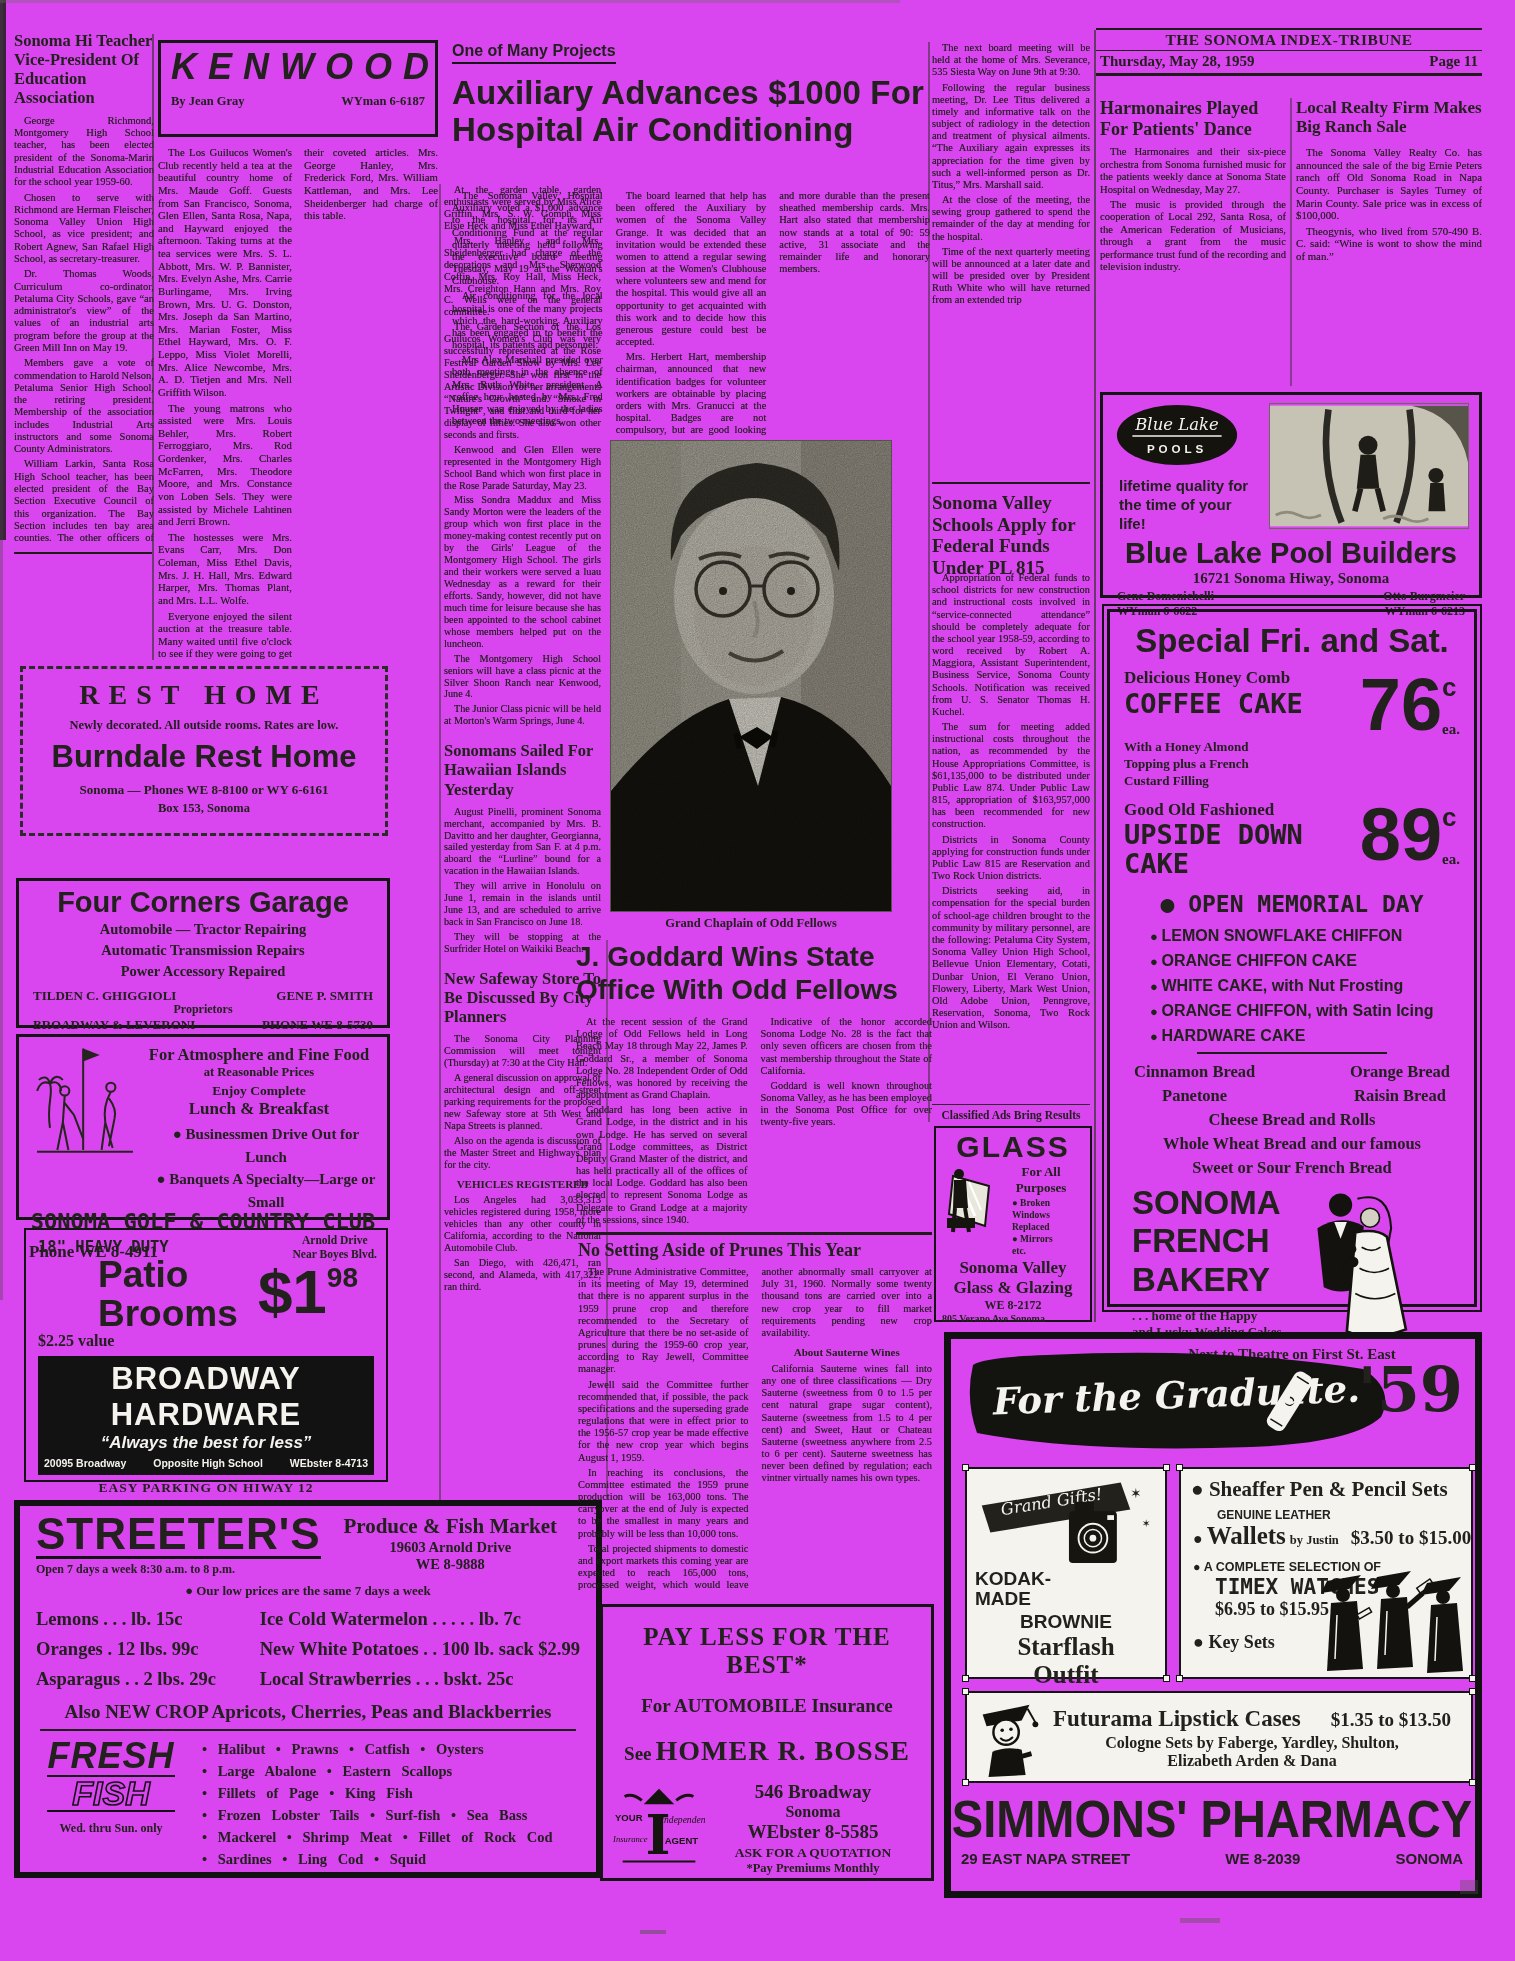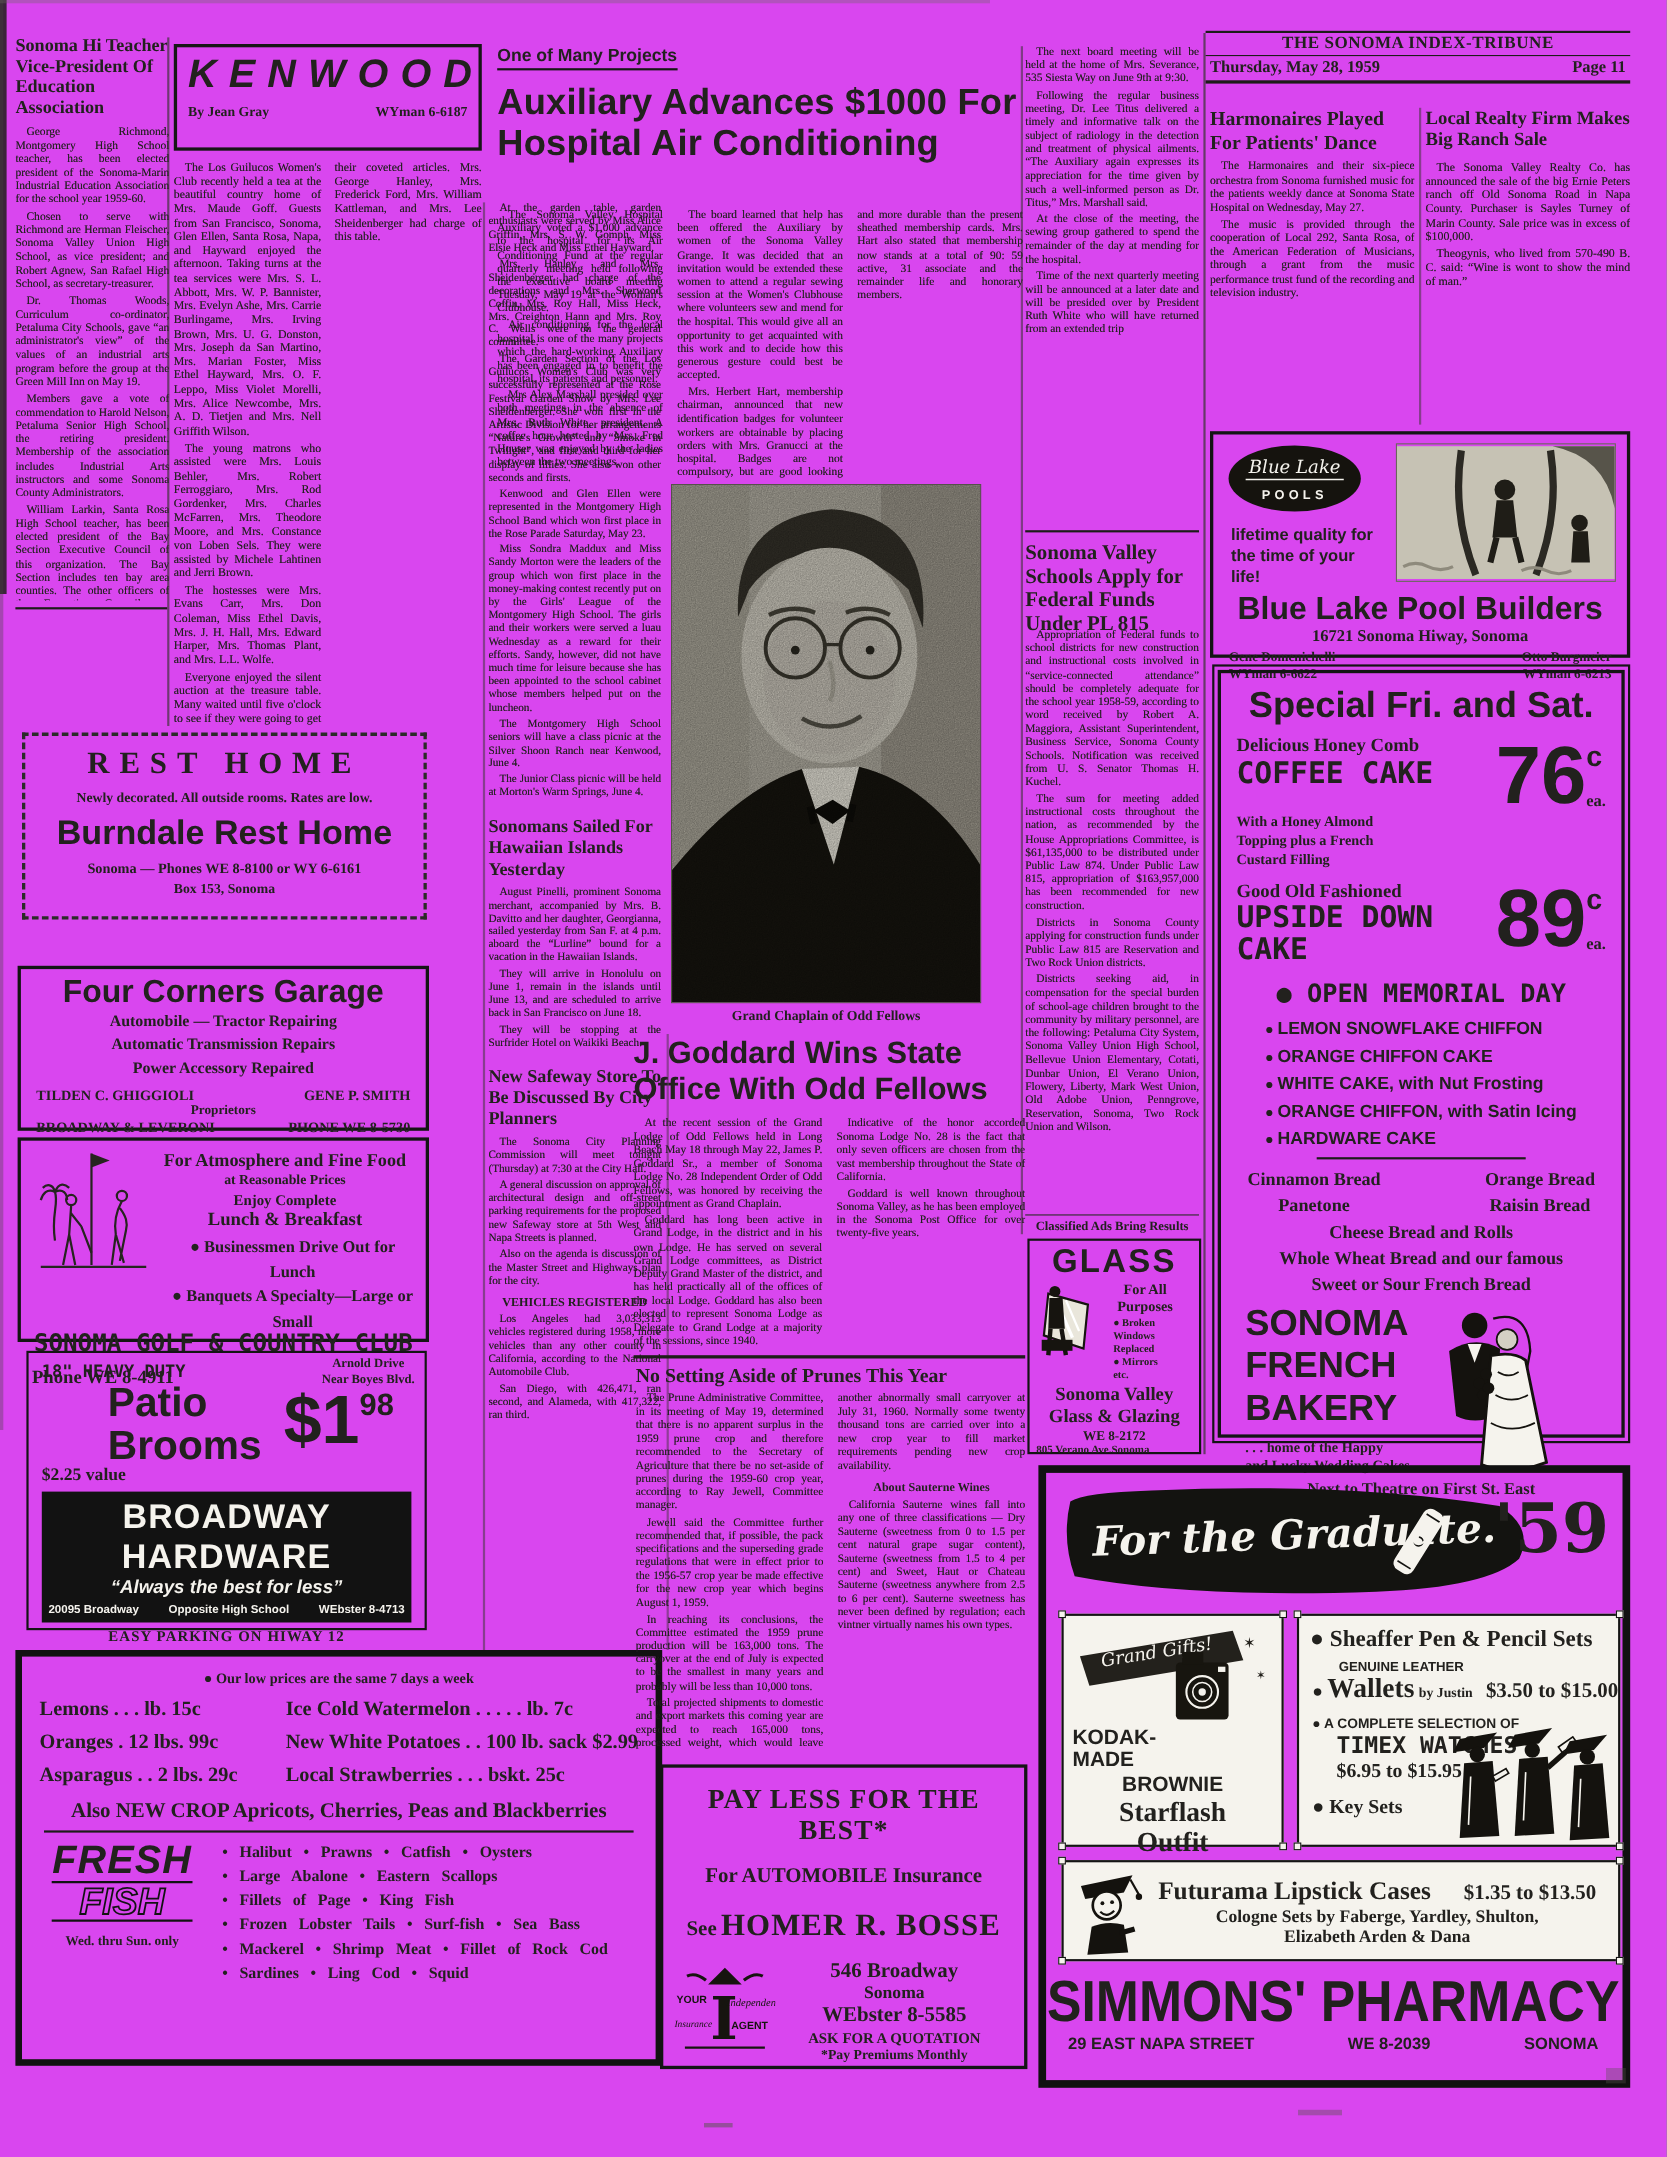--- a/index.html
+++ b/index.html
@@ -139,20 +139,31 @@
       <div class="sans b" style="display:flex;justify-content:space-between;font-size:10.5px;margin-top:4px">
         <span>20095 Broadway</span>
         <span>Opposite High School</span>
         <span>WEbster 8-4713</span>
       </div>
     </div>
     <div class="b ctr" style="font-size:13.5px;margin-top:5px;letter-spacing:1px">EASY PARKING ON HIWAY 12</div>
   </div>
 
   <div class="abs" style="left:14px;top:1500px;width:588px;height:378px;border:6px solid #121212;padding:6px 16px 0">
+    <div style="display:flex">
+      <div>
+        <div class="sans b" style="font-size:44px;letter-spacing:1px;border-bottom:3px solid #121212;line-height:1">STREETER'S</div>
+        <div class="b" style="font-size:12px;margin-top:3px">Open 7 days a week 8:30 a.m. to 8 p.m.</div>
+      </div>
+      <div class="ctr" style="flex:1;padding-top:2px">
+        <div class="b" style="font-size:21px">Produce &amp; Fish Market</div>
+        <div class="b" style="font-size:14.5px">19603 Arnold Drive</div>
+        <div class="b" style="font-size:14.5px">WE 8-9888</div>
+      </div>
+    </div>
     <div class="b ctr" style="font-size:13px;margin:6px 0 10px">●  Our low prices are the same 7 days a week</div>
     <div style="display:flex;gap:18px">
       <div style="width:225px">
           <p class="price-line">Lemons .   .   .   lb. 15c</p>
           <p class="price-line">Oranges .     12 lbs. 99c</p>
           <p class="price-line">Asparagus . .   2 lbs. 29c</p>
         </div>
       <div>
           <p class="price-line">Ice Cold Watermelon . . . . . lb. 7c</p>
           <p class="price-line">New White Potatoes . . 100 lb. sack $2.99</p>
@@ -600,21 +611,21 @@
           <span class="b" style="font-size:23px">Futurama Lipstick Cases</span>
           <span class="b" style="font-size:19px;margin-left:26px">$1.35 to $13.50</span>
           <div class="b" style="font-size:16px;margin-top:2px">Cologne Sets by Faberge, Yardley, Shulton,</div>
           <div class="b" style="font-size:16px">Elizabeth Arden &amp; Dana</div>
         </div>
       </div>
     </div>
 
     <div class="abs" style="left:0;top:452px;width:522px">
       <div class="sans ctr" style="font-weight:900;font-size:47px;transform:scaleY(1.12);letter-spacing:0">SIMMONS' PHARMACY</div>
-      <div class="sans b" style="display:flex;justify-content:space-between;font-size:15px;padding:4px 20px 0">
+      <div class="sans b" style="display:flex;justify-content:space-between;font-size:15px;padding:4px 10px 0">
         <span>29 EAST NAPA STREET</span>
         <span>WE 8-2039</span>
         <span>SONOMA</span>
       </div>
     </div>
   </div>
 
   <div class="abs" style="left:640px;top:1930px;width:26px;height:4px;background:#55534c;opacity:.5"></div>
   <div class="abs" style="left:1180px;top:1918px;width:40px;height:5px;background:#55534c;opacity:.4"></div>
   <div class="abs" style="left:1460px;top:1880px;width:18px;height:14px;background:#55534c;opacity:.35"></div>

